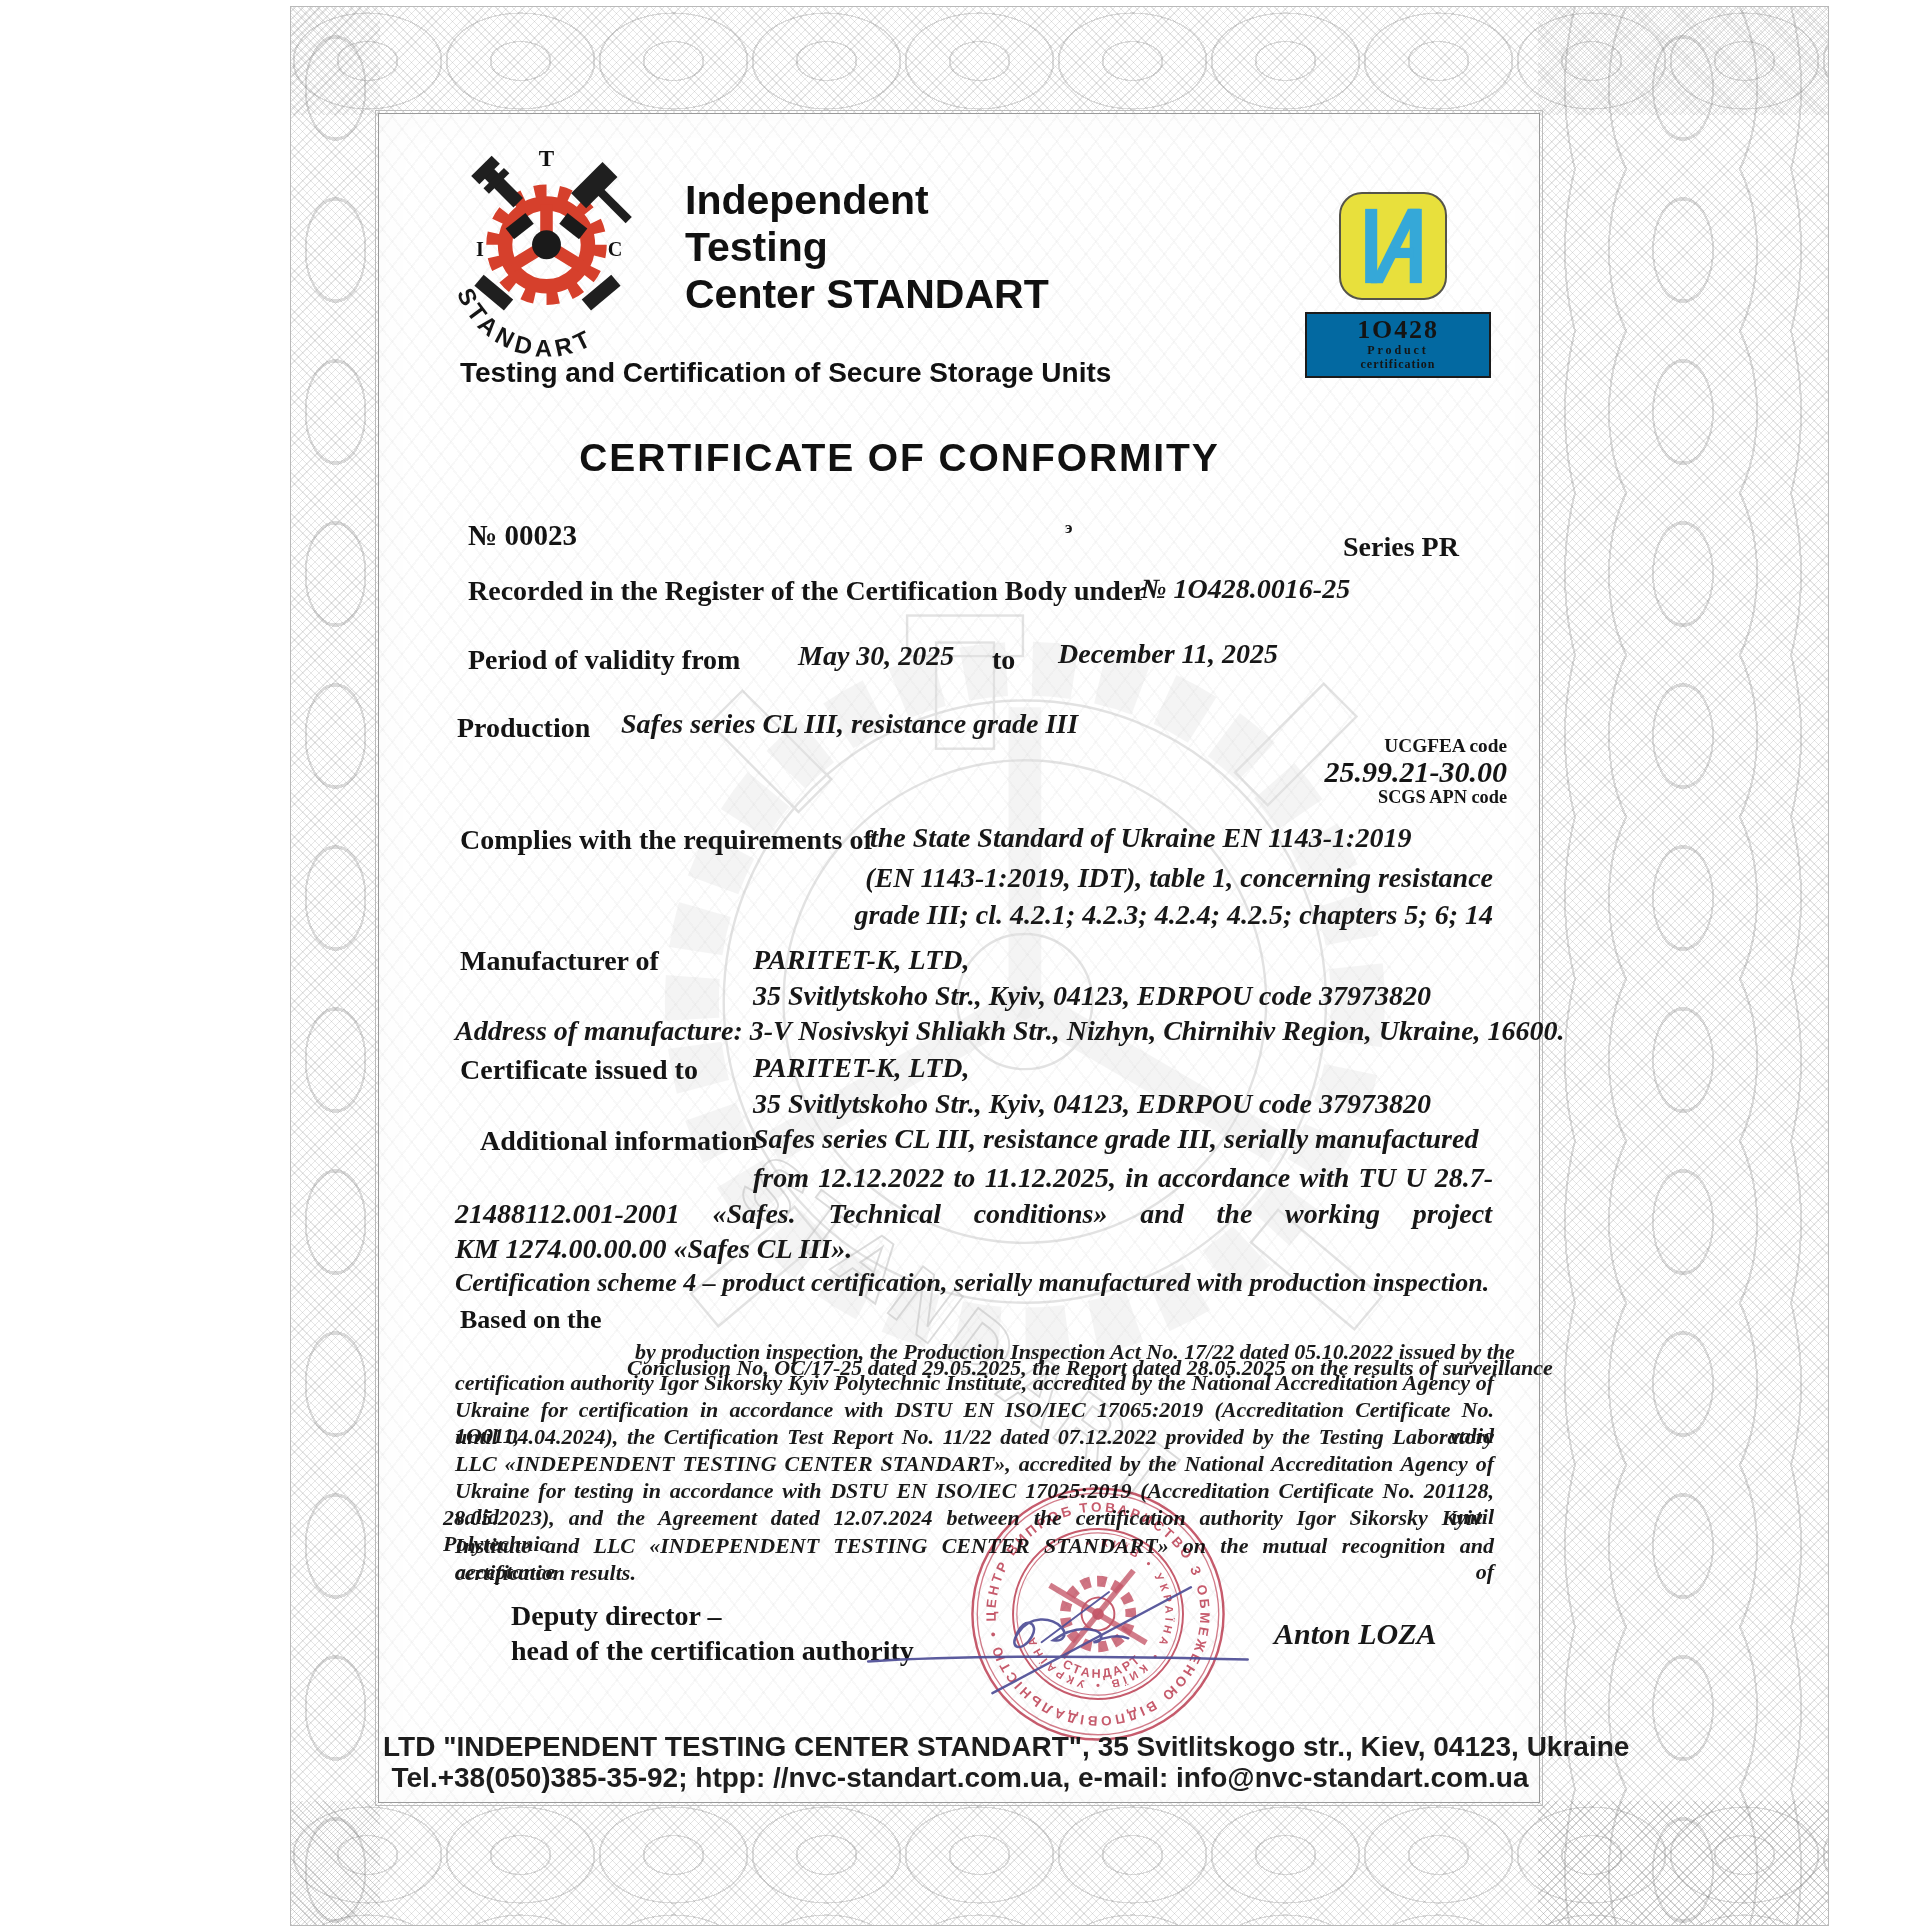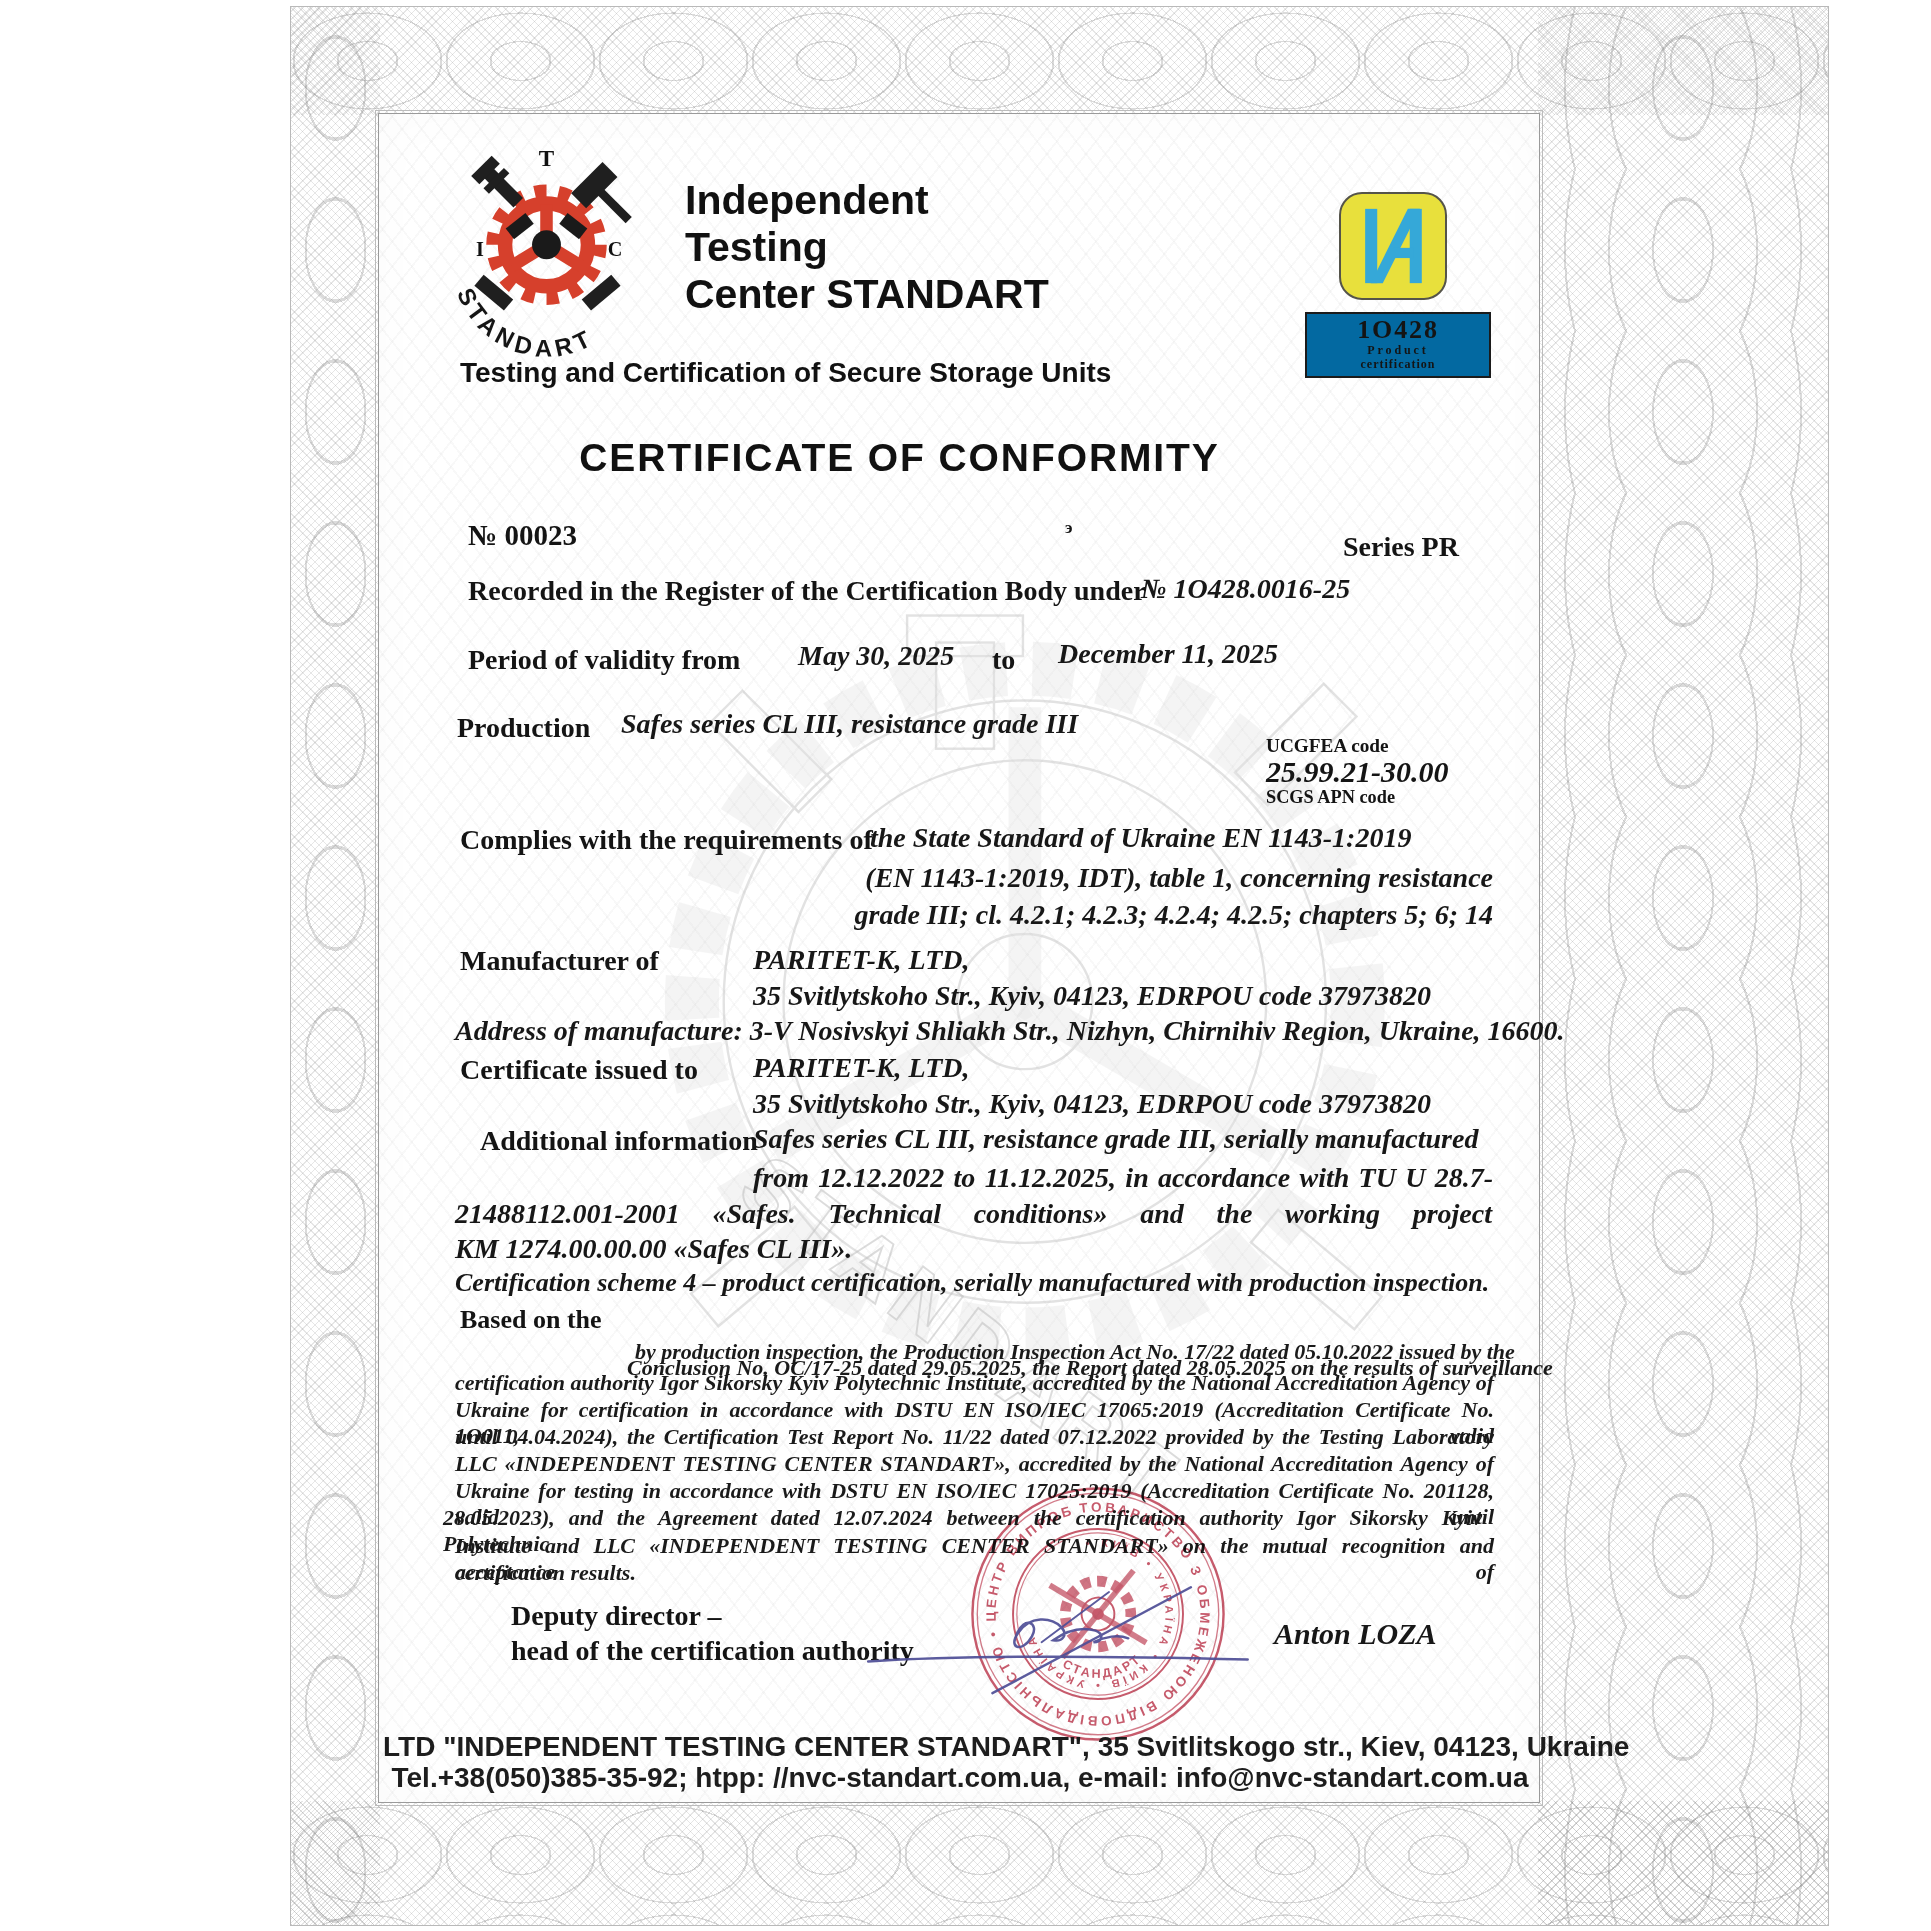--- a/index.html
+++ b/index.html
@@ -52,21 +52,21 @@
 
   .title-block{font-size:41px;line-height:47px;}
   .cert-title{font-size:39px;letter-spacing:1.9px;text-align:center;}
 
   .naau-box{border-radius:23px;background:#e8e03c;border:2.9px solid #55544a;}
   .code-box{border:2.9px solid #1b1b1b;background:#0369a1;text-align:center;color:#141414;}
   .code-box .c1{font-size:26px;font-weight:bold;letter-spacing:1.9px;line-height:27px;margin-top:1.9px;}
   .code-box .c2{font-size:12px;font-weight:bold;letter-spacing:2.9px;line-height:14.5px;}
   .code-box .c3{font-size:12px;font-weight:bold;letter-spacing:1px;line-height:15.4px;}
 
-  .codes-col{text-align:left;color:#141414;}
+  .codes-col{text-align:right;color:#141414;}
   .codes-col .k{font-weight:bold;font-size:19.3px;line-height:21px;}
   .codes-col .v{font-weight:bold;font-style:italic;font-size:30px;line-height:31px;}
   .codes-col .k2{font-weight:bold;font-size:18.3px;line-height:20px;}
 
   .wm-standart{font-family:"Liberation Sans",sans-serif;font-weight:bold;font-size:85px;
       letter-spacing:7.7px;color:rgba(255,255,255,0);-webkit-text-stroke:1.9px #bfbfbf;
       transform:rotate(37deg);transform-origin:left top;opacity:.55;}
 
   .footer{font-family:"Liberation Sans",sans-serif;font-weight:bold;font-size:28px;
           color:#1d1d1d;text-align:center;}

